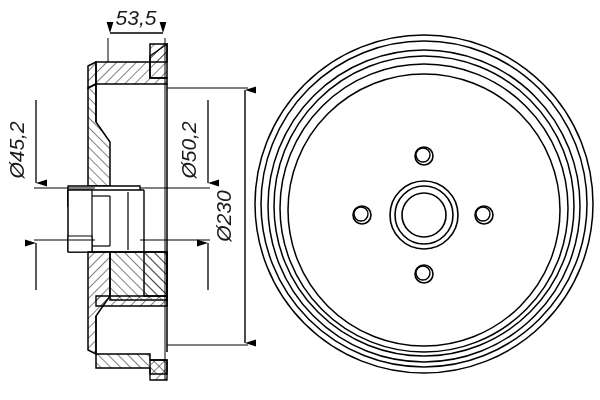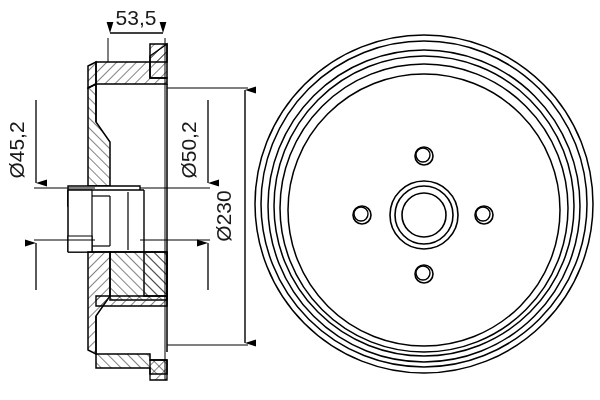--- a/index.html
+++ b/index.html
@@ -11,20 +11,21 @@
     width: 600px;
     height: 400px;
     overflow: hidden;
     font-family: "Liberation Sans", sans-serif;
   }
   #drawing-root {
     position: relative;
     width: 600px;
     height: 400px;
     background: #ffffff;
+    font-style: italic;
   }
   svg.tech-drawing {
     display: block;
     width: 600px;
     height: 400px;
   }
   .dim-text {
     font-family: "Liberation Sans", sans-serif;
     font-size: 21px;
     fill: #1a1a1a;

